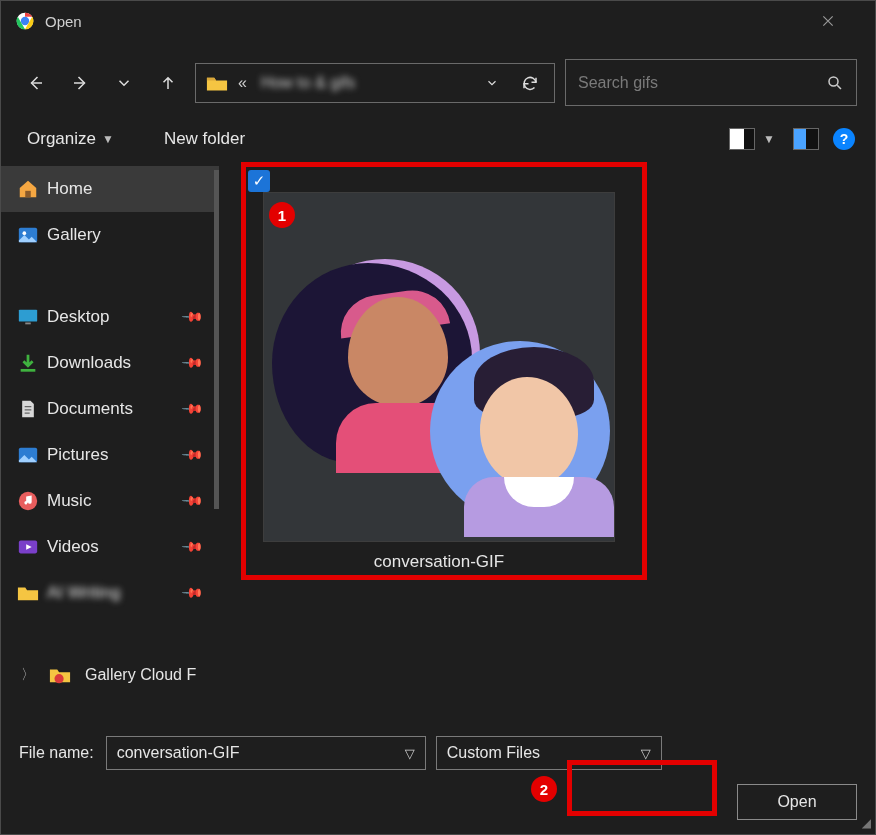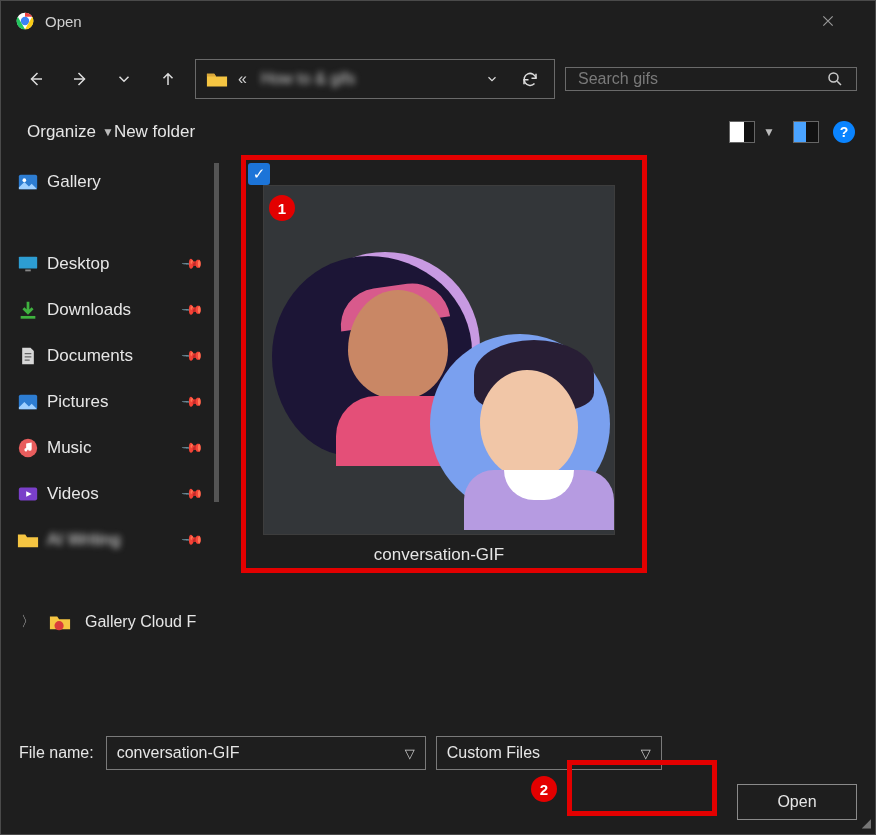--- a/index.html
+++ b/index.html
@@ -69,21 +69,21 @@
     font-size: 16px;
     filter: blur(3px);
   }
   .addr-sep { color: #cfcfcf; font-size: 16px; margin-right:4px;}
   .addr-spacer { flex: 1; }
   .addr-chevron, .addr-refresh {
     width: 28px; display:flex; align-items:center; justify-content:center;
   }
   .searchbox {
     width: 292px;
-    height: 24px;
+    height: 47px;
     border: 1px solid #6a6a6a;
     background: #1e1e1e;
     display: flex;
     align-items: center;
     padding: 0 12px;
   }
   .searchbox input {
     flex: 1;
     background: transparent;
     border: none;
@@ -94,21 +94,21 @@
   .searchbox input::placeholder { color: #7a7a7a; }
   .searchbox .mag { color: #cfcfcf; }
 
   
   .toolbar {
     display: flex;
     align-items: center;
     padding: 12px 20px 14px 26px;
   }
   .toolbar-left {
-    display: flex; align-items: flex-start; 
+    display: flex; align-items: flex-start; gap: 50px;
     font-size: 17px;
     color: #e6e6e6;
   }
   .organize { display:flex; align-items:center; gap:6px;}
   .organize .drop { font-size: 12px; color:#bbb;}
   .toolbar-spacer { flex: 1; }
   .toolbar-right { display: flex; align-items: center; gap: 14px; }
   .view-btn {
     width: 26px; height: 22px;
     background: linear-gradient(90deg,#fff 0 60%, #111 60% 100%);
@@ -398,20 +398,29 @@
     <div class="view-btn"></div>
     <span class="view-drop">▼</span>
     <div class="view-btn alt"></div>
     <div class="help">?</div>
   </div>
 </div>
 
 <div class="body">
 
   <div class="sidebar">
+    <div class="side-item selected">
+      <span class="ico">
+          <svg viewBox="0 0 24 24" width="22" height="22">
+            <path d="M3 11l9-8 9 8v10H3z" fill="#f5a742"></path>
+            <path d="M9 21v-7h6v7" fill="#8a5a2a"></path>
+          </svg>
+        </span>
+      <span class="lbl">Home</span>
+    </div>
     <div class="side-item">
       <span class="ico">
           <svg viewBox="0 0 24 24" width="22" height="22">
             <rect x="2" y="4" width="20" height="16" rx="2" fill="#2d7dd2"></rect>
             <circle cx="8" cy="10" r="2" fill="#fff"></circle>
             <path d="M2 18l6-6 5 5 3-3 6 6H2z" fill="#9fd0ff"></path>
           </svg>
         </span>
       <span class="lbl">Gallery</span>
     </div>

